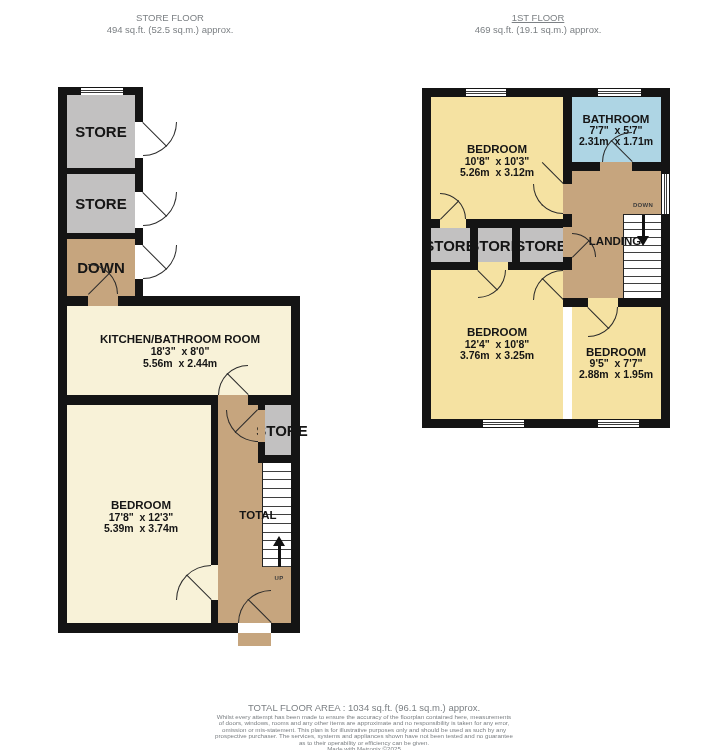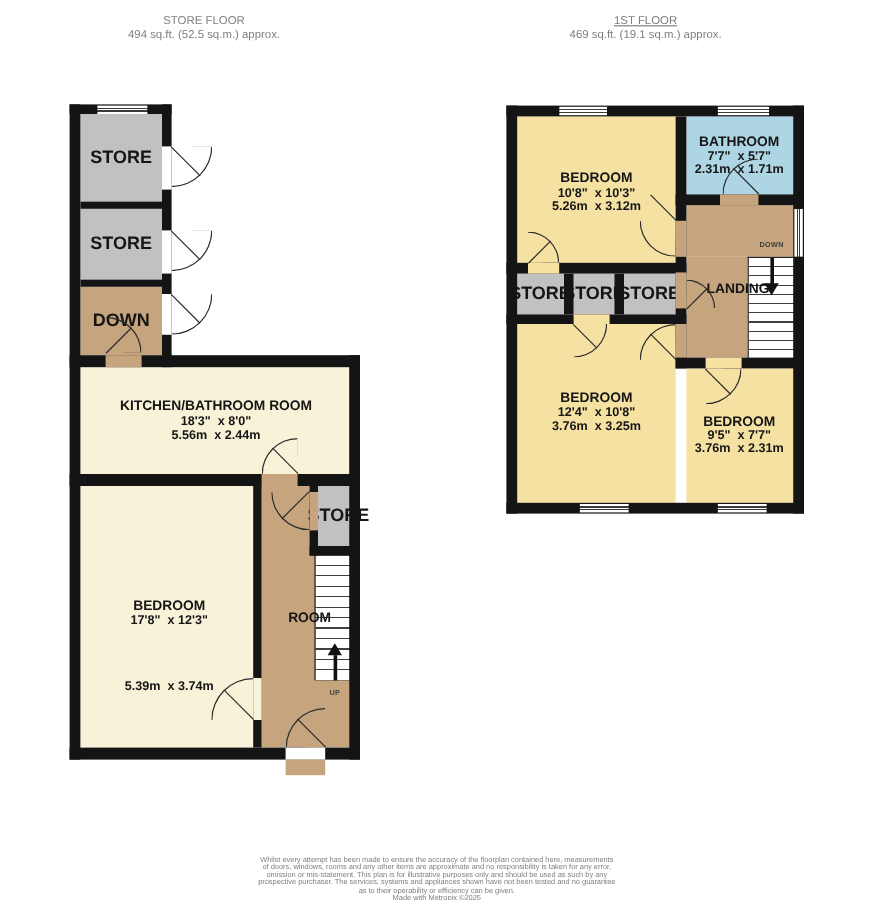--- a/index.html
+++ b/index.html
@@ -113,22 +113,22 @@
     <div class="leaf" style="left:258px;top:410px;width:32px;transform:rotate(135deg);"></div>
 
     <div class="lbl small" style="left:101px;top:131px;">STORE</div>
     <div class="lbl small" style="left:101px;top:203px;">STORE</div>
     <div class="lbl small" style="left:101px;top:267px;">DOWN</div>
     <div class="lbl name" style="left:180px;top:339px;">KITCHEN/BATHROOM ROOM</div>
     <div class="lbl dim" style="left:180px;top:351px;">18'3"  x 8'0"</div>
     <div class="lbl dim" style="left:180px;top:362.5px;">5.56m  x 2.44m</div>
     <div class="lbl name" style="left:141px;top:505px;">BEDROOM</div>
     <div class="lbl dim" style="left:141px;top:516.5px;">17'8"  x 12'3"</div>
-    <div class="lbl dim" style="left:141px;top:528px;margin-top:44px;">5.39m  x 3.74m</div>
-    <div class="lbl name" style="left:258px;top:515px;">ROOM</div>
+    <div class="lbl dim" style="left:141px;top:528px;">5.39m  x 3.74m</div>
+    <div class="lbl name" style="left:258px;top:515px;">TOTAL</div>
     <div class="lbl small" style="left:282px;top:430px;">STORE</div>
     <div class="lbl tiny" style="left:279px;top:578px;">UP</div>
   </div>
 
   <div>
 
     <div class="fill f-yellow" style="left:431px;top:97px;width:132px;height:122px;"></div>
     <div class="fill f-blue" style="left:572px;top:97px;width:89px;height:65px;"></div>
     <div class="fill f-tan" style="left:572px;top:171px;width:89px;height:43px;"></div>
     <div class="fill f-tan" style="left:572px;top:214px;width:51px;height:84px;"></div>
@@ -192,23 +192,24 @@
     <div class="lbl small" style="left:450px;top:245px;">STORE</div>
     <div class="lbl small" style="left:495px;top:245px;">STORE</div>
     <div class="lbl small" style="left:541px;top:245px;">STORE</div>
     <div class="lbl name" style="left:615px;top:241px;">LANDING</div>
     <div class="lbl tiny" style="left:643px;top:205px;">DOWN</div>
     <div class="lbl name" style="left:497px;top:332px;">BEDROOM</div>
     <div class="lbl dim" style="left:497px;top:343.5px;">12'4"  x 10'8"</div>
     <div class="lbl dim" style="left:497px;top:355px;">3.76m  x 3.25m</div>
     <div class="lbl name" style="left:616px;top:352px;">BEDROOM</div>
     <div class="lbl dim" style="left:616px;top:363px;">9'5"  x 7'7"</div>
-    <div class="lbl dim" style="left:616px;top:374px;">3.76m  x 2.31m</div>
+    <div class="lbl dim" style="left:616px;top:374px;">2.88m  x 1.95m</div>
   </div>
 
+  <div class="foot foot-total" style="top:702px;">TOTAL FLOOR AREA : 1034 sq.ft. (96.1 sq.m.) approx.</div>
   <div class="foot foot-disc" style="top:714px;">
     <div>Whilst every attempt has been made to ensure the accuracy of the floorplan contained here, measurements</div>
     <div>of doors, windows, rooms and any other items are approximate and no responsibility is taken for any error,</div>
     <div>omission or mis-statement. This plan is for illustrative purposes only and should be used as such by any</div>
     <div>prospective purchaser. The services, systems and appliances shown have not been tested and no guarantee</div>
     <div>as to their operability or efficiency can be given.</div>
     <div>Made with Metropix ©2025</div>
   </div>
 </div>
 

